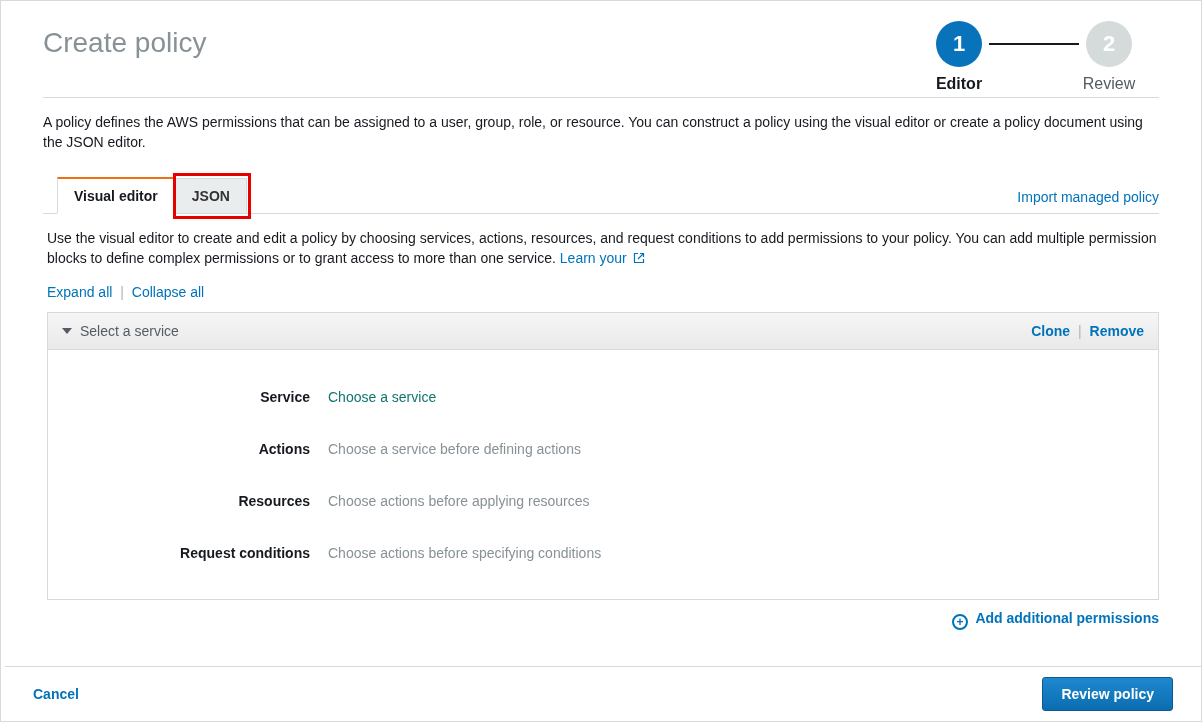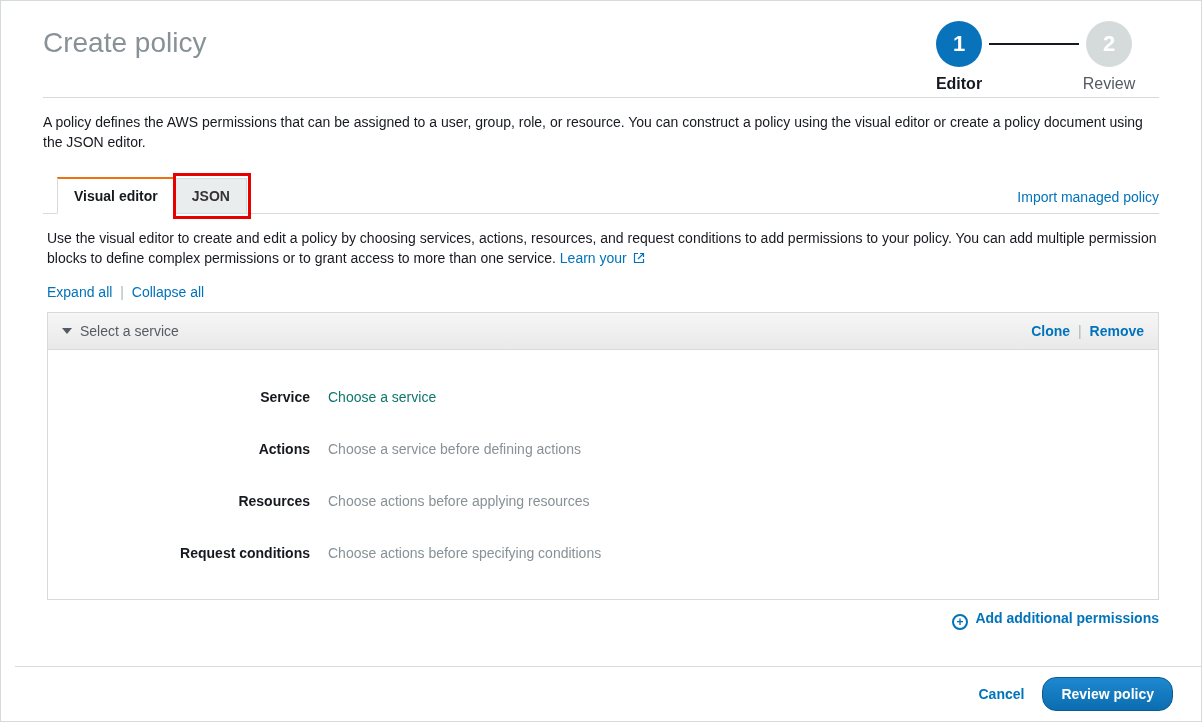--- a/index.html
+++ b/index.html
@@ -188,40 +188,40 @@
     border-radius: 50%;
     align-items: center;
     justify-content: center;
     color: #0073bb;
     font-size: 12px;
     margin-right: 4px;
     vertical-align: -3px;
   }
   .footer {
     position: absolute;
-    bottom: 0; left: 14px; right: 0;
+    bottom: 0; left: 4px; right: 0;
     border-top: 1px solid #d5dbdb;
     padding: 10px 28px;
     display: flex;
-    justify-content: flex-end;
+    justify-content: space-between;
     gap: 18px;
     align-items: center;
     background:#fff;
   }
   .btn-cancel {
     color: #0073bb;
     cursor: pointer;
     font-weight: bold;
   }
   .btn-primary {
     background: #0873bb;
     background: linear-gradient(#1e88cf,#0b6db0);
     color: #fff;
     border: 1px solid #0a5a95;
-    border-radius: 14px;
+    border-radius: 3px;
     padding: 8px 18px;
     font-weight: bold;
     cursor: pointer;
     font-size: 14px;
   }
 </style>
 </head>
 <body>
 
 <div class="wrap">

